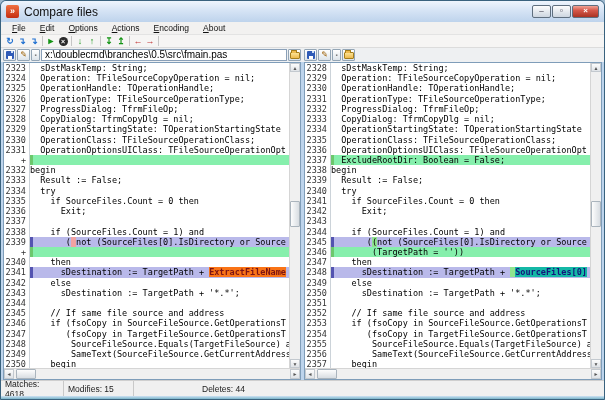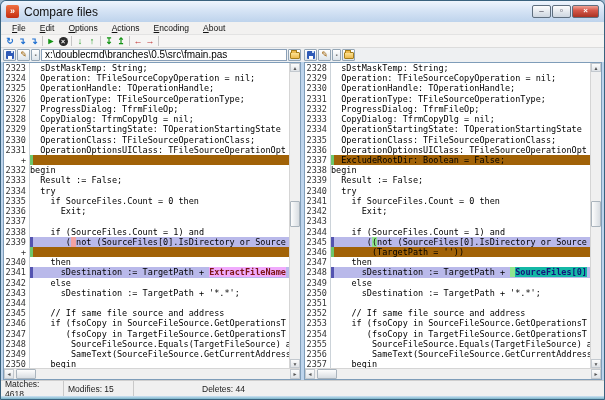--- a/index.html
+++ b/index.html
@@ -59,24 +59,24 @@
   .main { flex:1; display:flex; gap:3px; padding:0 2px; overflow:hidden; }
   .pane { flex:1; display:flex; flex-direction:column; border:1px solid #7f9db9; background:#fff; overflow:hidden; }
   .pane-body { flex:1; display:flex; overflow:hidden; }
   .code { flex:1; display:flex; flex-direction:column; overflow:hidden; }
   .row { display:flex; height:10.23px; flex:none; font-family:"DejaVu Sans Mono",monospace;
     font-size:8.5px; line-height:10.2px; }
   .num { width:26px; flex:none; text-align:right; padding-right:3px; color:#333;
     border-right:1px solid #ccd3d9; background:#fff; }
   .content { flex:1; white-space:pre; overflow:hidden; color:#000; }
   .row.mod .content { background:#b9b9ea; box-shadow:inset 3px 0 0 #5353b0; }
-  .row.add .content, .row.addrow .content { background:#a16207; box-shadow:inset 3px 0 0 #6cc76c; }
+  .row.add .content, .row.addrow .content { background:#86efac; box-shadow:inset 3px 0 0 #6cc76c; }
   .hl-del  { background:#f2a2a2; }
   .hl-ins  { background:#8fe48f; }
-  .hl-delw { background:#f0abfc; font-weight:bold; color:#7c1414; }
+  .hl-delw { background:#f97316; font-weight:bold; color:#7c1414; }
   .hl-insw { background:#14b8a6; font-weight:bold; color:#14147c; }
   
   .vscroll { width:11px; flex:none; background:#f0f0f0; border-left:1px solid #d5d5d5;
     display:flex; flex-direction:column; }
   .varrow { height:9px; flex:none; font-size:5px; color:#555; text-align:center; line-height:9px;
     background:linear-gradient(#fcfcfc,#dfe3e7); border:1px solid #c3c9cf; }
   .vtrack { flex:1; position:relative; }
   .vthumb { position:absolute; left:0; right:0; top:45%; height:26px;
     background:linear-gradient(90deg,#fdfdfd,#d8dde2); border:1px solid #aab4bd; border-radius:1px; }
   .hscroll { height:11px; flex:none; background:#f0f0f0; border-top:1px solid #d5d5d5;

